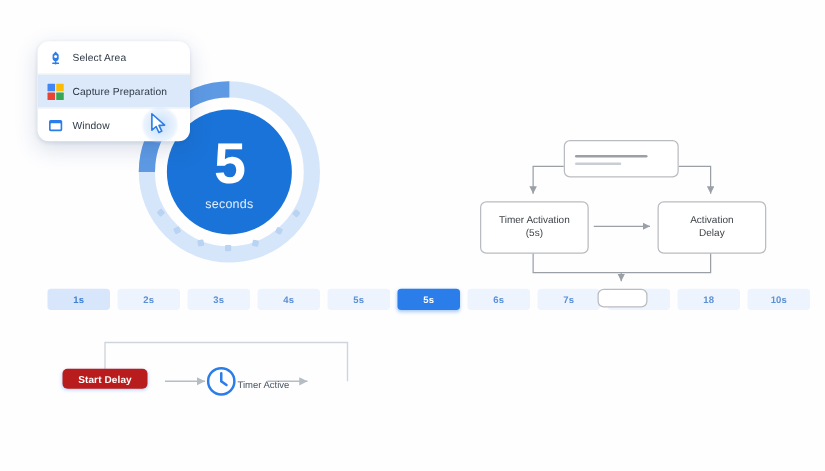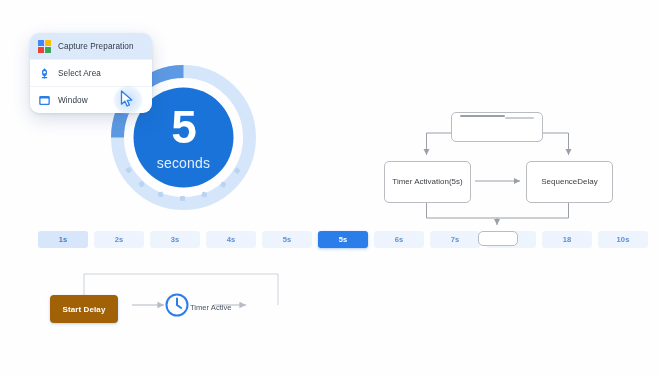--- a/index.html
+++ b/index.html
@@ -37,21 +37,21 @@
 
   
   .dial{position:absolute;left:106px;top:60px;width:155px;height:155px;z-index:10;}
   .dial svg{display:block;}
   .dial-center{
     position:absolute;left:0;top:0;width:155px;height:155px;
     display:flex;flex-direction:column;align-items:center;justify-content:center;
     pointer-events:none;
   }
   .dial-num{font-size:46px;font-weight:700;color:#ffffff;line-height:1;letter-spacing:-1px;}
-  .dial-unit{font-size:14px;color:#e3eefc;margin-top:5px;letter-spacing:.2px;}
+  .dial-unit{font-size:10px;color:#e3eefc;margin-top:5px;letter-spacing:.2px;}
 
   
   .cursor{position:absolute;left:113px;top:85px;width:30px;height:30px;z-index:40;}
   .cursor .halo{
     position:absolute;left:0;top:0;width:30px;height:30px;border-radius:50%;
     background:radial-gradient(circle,rgba(182,212,247,.75) 0%,rgba(196,222,250,.35) 60%,rgba(255,255,255,0) 72%);
   }
   .cursor svg{position:absolute;left:7px;top:5px;}
 
   
@@ -60,69 +60,69 @@
     min-width:18px;height:17px;padding:0 16px;border-radius:3px;
     display:flex;align-items:center;justify-content:center;
     font-size:7.6px;font-weight:600;color:#5b8fd6;background:#eef4fd;letter-spacing:.1px;
   }
   .chip.tint{background:#d7e6fb;color:#3e7fd4;}
   .chip.sel{background:#2b7de9;color:#ffffff;box-shadow:0 1px 3px rgba(43,125,233,.4);}
 
   
   .flow{position:absolute;left:42px;top:264px;width:290px;height:70px;z-index:10;}
   .btn-delay{
-    position:absolute;left:8px;top:31px;width:68px;height:28px;border-radius:4px;
-    background:#a16207;color:#ffffff;font-size:8px;font-weight:600;
+    position:absolute;left:8px;top:31px;width:68px;height:16px;border-radius:4px;
+    background:#b91c1c;color:#ffffff;font-size:8px;font-weight:600;
     display:flex;align-items:center;justify-content:center;letter-spacing:.1px;
     box-shadow:0 1px 3px rgba(43,125,233,.35);
   }
   .node{position:absolute;display:flex;flex-direction:row;align-items:center;}
   .node .cap{font-size:7.6px;color:#4a5560;margin-top:4px;white-space:nowrap;}
   .n-timer{left:122px;top:28px;}
   .n-cam{left:204px;top:28px;}
 
   
   .diagram{position:absolute;left:378px;top:108px;width:262px;height:145px;z-index:10;}
   .dbox{position:absolute;border:1px solid #b9bcc0;border-radius:5px;background:#ffffff;
-    display:flex;flex-direction:row;align-items:center;justify-content:center;}
+    display:flex;flex-direction:column;align-items:center;justify-content:center;}
   .dbox .t{font-size:8px;color:#3d4248;line-height:1.35;text-align:center;}
   .d-top{left:73px;top:4px;width:92px;height:30px;align-items:flex-start;justify-content:center;padding:0 8px;box-sizing:border-box;}
   .ph{height:2px;border-radius:1px;background:#9aa0a6;width:78%;margin-top:2px;}
   .ph.b{background:#c9ced3;width:50%;margin-top:4px;}
   .d-left{left:6px;top:53px;width:85px;height:40px;}
   .d-right{left:148px;top:53px;width:85px;height:40px;}
   .d-bot{left:100px;top:123px;width:38px;height:13px;}
 </style>
 </head>
 <body>
 
 <div id="stage">
 
   <div class="menu">
 
-    <div class="menu-item active">
-      <span class="mi-ico g-quad">
-        <i></i>
-          <i></i>
-          <i></i>
-          <i></i>
-      </span>
-      <span>Capture Preparation</span>
-    </div>
-
     <div class="menu-item">
       <span class="mi-ico">
         <svg width="13" height="13" viewBox="0 0 16 16">
           <path d="M8 1.5 L11 4.6 L11 8.2 Q11 10.6 8 11.4 Q5 10.6 5 8.2 L5 4.6 Z" fill="#2b7de9"></path>
           <circle cx="8" cy="6.4" r="1.5" fill="#ffffff"></circle>
           <rect x="7.3" y="11" width="1.4" height="3.2" fill="#2b7de9"></rect>
           <rect x="4.6" y="12.4" width="6.8" height="1.5" rx=".6" fill="#2b7de9"></rect>
         </svg>
       </span>
       <span>Select Area</span>
+    </div>
+
+    <div class="menu-item active">
+      <span class="mi-ico g-quad">
+        <i></i>
+          <i></i>
+          <i></i>
+          <i></i>
+      </span>
+      <span>Capture Preparation</span>
     </div>
 
     <div class="menu-item">
       <span class="mi-ico">
         <svg width="13" height="13" viewBox="0 0 16 16">
           <rect x="1.5" y="2.5" width="13" height="11" rx="1.6" fill="#2b7de9"></rect>
           <rect x="3.1" y="5.6" width="9.8" height="6.3" rx=".6" fill="#ffffff"></rect>
         </svg>
       </span>
       <span>Window</span>
@@ -225,21 +225,21 @@
       <span class="ph"></span>
       <span class="ph b"></span>
     </div>
 
     <div class="dbox d-left">
       <span class="t">Timer Activation</span>
       <span class="t">(5s)</span>
     </div>
 
     <div class="dbox d-right">
-      <span class="t">Sequence</span>
+      <span class="t">Activation</span>
       <span class="t">Delay</span>
     </div>
 
     <div class="dbox d-bot">
       <span class="t"></span>
     </div>
   </div>
 
 </div>
 

